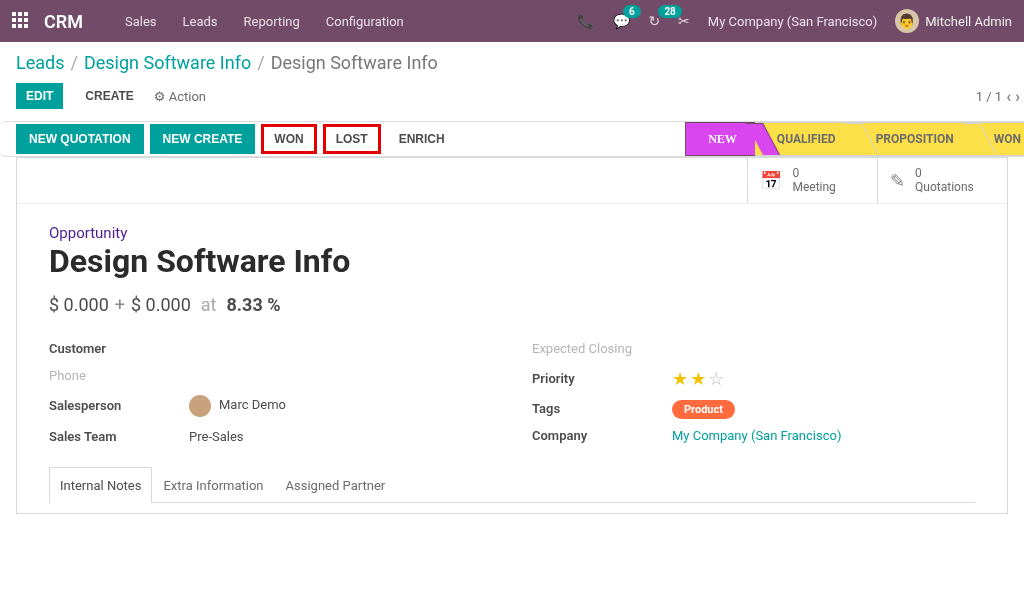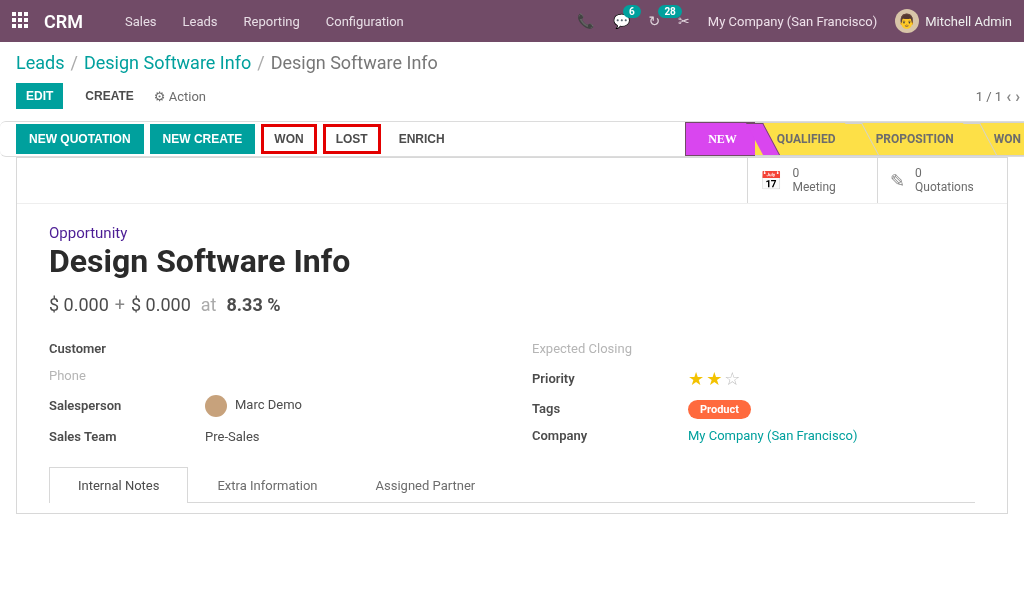--- a/index.html
+++ b/index.html
@@ -47,32 +47,32 @@
 .statbtn .si { color: #888; font-size: 18px; }
 .statbtn .st { display: flex; flex-direction: column; line-height: 1.2; font-size: 12px; color: #6c6c6c; }
 .sheet-body { padding: 20px 32px 10px; }
 .opp-label { font-size: 15px; color: #4c1d95; }
 .opp-title { font-size: 32px; font-weight: 700; color: #2b2b2b; margin-bottom: 14px; }
 .exp-line { font-size: 18px; color: #4c4c4c; margin-bottom: 20px; }
 .exp-line .plus { color: #888; margin: 0 6px; }
 .exp-line .light { color: #aaa; margin: 0 10px; }
 .cols { display: flex; gap: 40px; }
 .col { flex: 1; }
-.frow { display: flex; padding: 6px 0; align-items: center; font-size: 13px; gap: 16px; }
+.frow { display: flex; padding: 6px 0; align-items: center; font-size: 13px; }
 .flabel { width: 140px; color: #4c4c4c; font-weight: 600; }
 .flabel.muted { color: #b5b5b5; font-weight: 400; }
 .fval { flex: 1; color: #4c4c4c; }
 .fval.link { color: #00A09D; cursor: pointer; }
 .mini-av { width: 22px; height: 22px; border-radius: 50%; background: #c7a27c; display: inline-block; vertical-align: middle; margin-right: 8px; }
 .stars { font-size: 18px; letter-spacing: 2px; }
 .star-on { color: #f3c200; }
 .star-off { color: #bdbdbd; }
 .tag { background: #ff6a3e; color: #fff; font-size: 11px; font-weight: 700; padding: 3px 12px; border-radius: 10px; }
 .tabs { border-bottom: 1px solid #d8d8d8; display: flex; margin-top: 16px; }
-.tab { padding: 10px 28px; font-size: 13px; color: #6c6c6c; cursor: pointer; border: 1px solid transparent; border-bottom: none; position: relative; top: 1px; }
+.tab { padding: 10px 10px; font-size: 13px; color: #6c6c6c; cursor: pointer; border: 1px solid transparent; border-bottom: none; position: relative; top: 1px; }
 .tab.active { border-color: #d8d8d8; background: #fff; color: #4c4c4c; }
 </style>
 </head>
 <body>
 
 <div class="navbar">
   <div class="apps-icon">
       <span></span>
       <span></span>
       <span></span>

